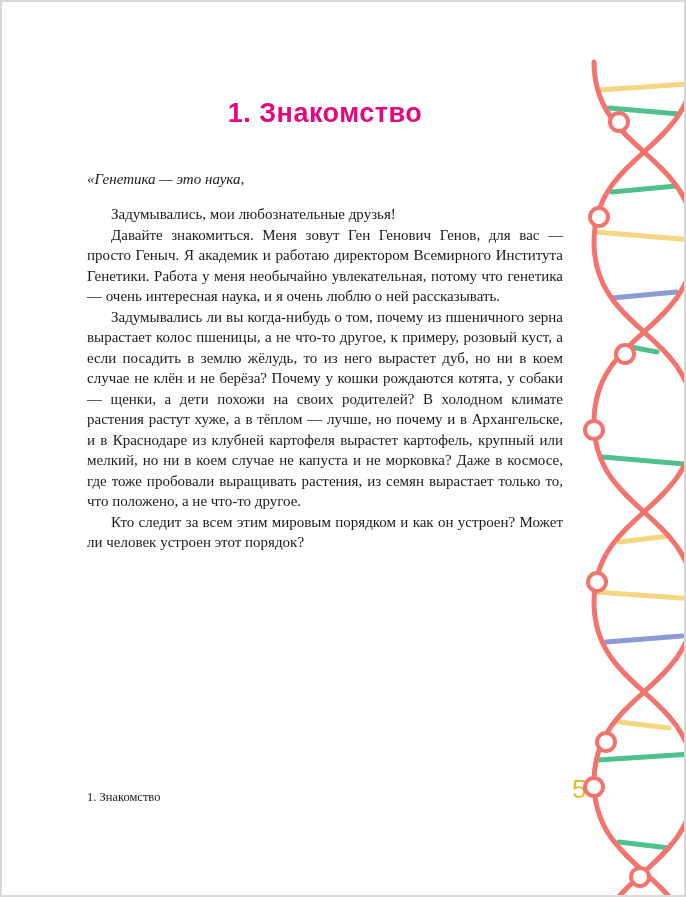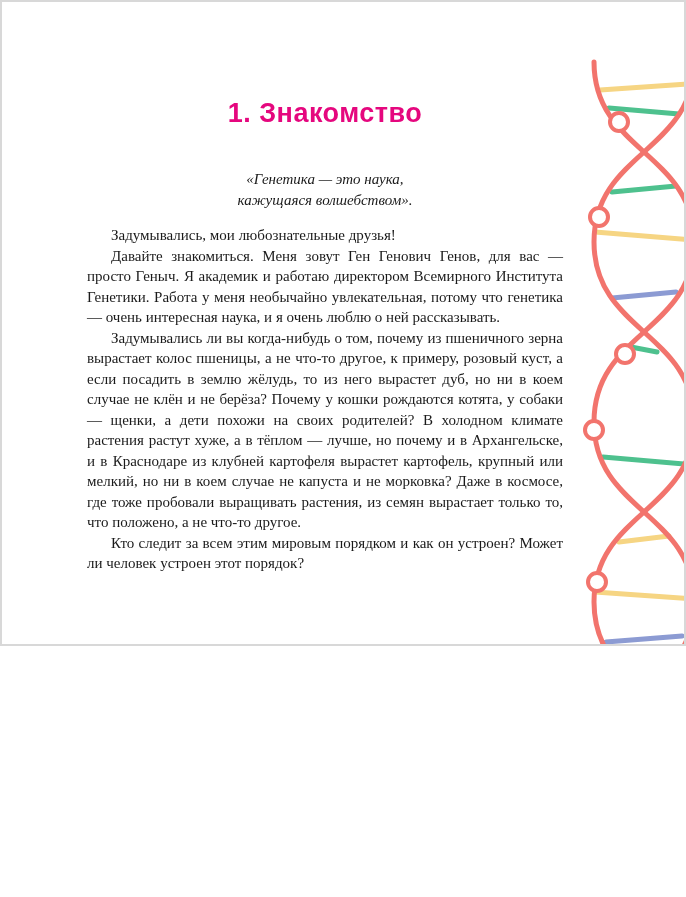--- a/index.html
+++ b/index.html
@@ -1,19 +1,19 @@
 <!DOCTYPE html>
 <html lang="ru" style="--title_accent: #e5077e; --page_number: #e8b733; --dna_strand: #f2746d; --rung_green: #4ec18e; --rung_yellow: #f6d583; --rung_blue: #8c9bd3; --page_border: #d8d8d8;"><head>
 <meta charset="utf-8">
 <style>
   html, body { margin: 0; padding: 0; background: #ffffff; }
   .page {
     position: relative;
     width: 686px;
-    height: 646px;
+    height: 897px;
     box-sizing: border-box;
     background: #ffffff;
     border: 2px solid var(--page_border, #d8d8d8);
     overflow: hidden;
     font-family: "Liberation Serif", serif;
     color: #1a1a1a;
   }
   .content {
     position: absolute;
     left: 85px;
@@ -25,21 +25,21 @@
     text-align: center;
     font-family: "Liberation Sans", sans-serif;
     font-weight: 700;
     font-size: 27px;
     line-height: 1.2;
     color: var(--title_accent, #e5077e);
     letter-spacing: 0.5px;
   }
   .epigraph {
     margin: 40px 0 14px 0;
-    text-align: center;
+    text-align: left;
     font-style: italic;
     font-size: 15px;
     line-height: 21px;
   }
   .epigraph .author {
     padding-right: 28px;
   }
   .body-text p {
     margin: 0;
     font-size: 15px;
@@ -91,21 +91,20 @@
 </head>
 <body>
 
 <div class="page">
 
   <div class="content">
     <h1 class="chapter-title">1. Знакомство</h1>
 
     <div class="epigraph">
       <div>«Генетика — это наука,</div>
-      <div>кажущаяся волшебством».</div>
     </div>
 
     <div class="body-text">
       <p>Задумывались, мои любознательные друзья!</p>
       <p>Давайте знакомиться. Меня зовут Ген Генович Генов, для вас — просто Геныч. Я академик и работаю директором Всемирного Института Генетики. Работа у меня необычайно увлекательная, потому что генетика — очень интересная наука, и я очень люблю о ней рассказывать.</p>
       <p>Задумывались ли вы когда-нибудь о том, почему из пшеничного зерна вырастает колос пшеницы, а не что-то другое, к примеру, розовый куст, а если посадить в землю жёлудь, то из него вырастет дуб, но ни в коем случае не клён и не берёза? Почему у кошки рождаются котята, у собаки — щенки, а дети похожи на своих родителей? В холодном климате растения растут хуже, а в тёплом — лучше, но почему и в Архангельске, и в Краснодаре из клубней картофеля вырастет картофель, крупный или мелкий, но ни в коем случае не капуста и не морковка? Даже в космосе, где тоже пробовали выращивать растения, из семян вырастает только то, что положено, а не что-то другое.</p>
       <p>Кто следит за всем этим мировым порядком и как он устроен? Может ли человек устроен этот порядок?</p>
     </div>
   </div>
 

